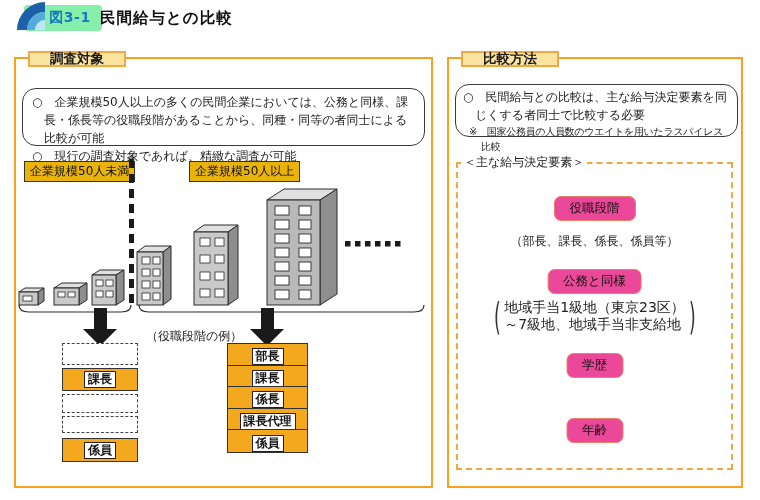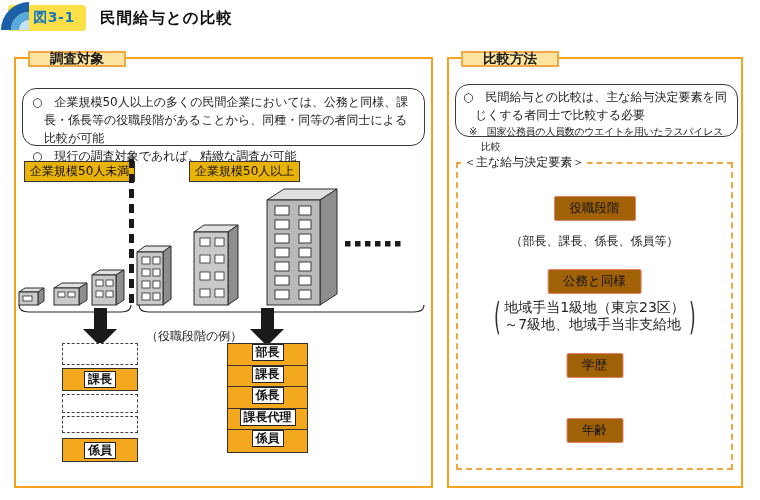--- a/index.html
+++ b/index.html
@@ -1,20 +1,20 @@
 <!DOCTYPE html>
 <html><head>
 <meta charset="utf-8">
 <style>
   * { box-sizing: border-box; margin: 0; padding: 0; }
   body { background:#fff; font-family:"DejaVu Sans", sans-serif; }
   .screen { position:relative; width:760px; height:500px; background:#fff; overflow:hidden; color:#1a1a1a; }
 
   
-  .fig-badge { position:absolute; left:8px; top:5px; width:78px; height:26px; background:#fde047; border-radius:4px; }
+  .fig-badge { position:absolute; left:24px; top:5px; width:78px; height:26px; background:#86efac; border-radius:4px; }
   .fig-swoosh { position:absolute; left:-7px; top:-3px; }
   .fig-label { position:absolute; left:14px; top:0; width:64px; height:26px; display:flex; align-items:center; justify-content:center; color:#1778BE; font-weight:bold; font-size:14px; letter-spacing:0.5px; }
   .page-title { position:absolute; left:100px; top:8px; font-size:15.5px; font-weight:bold; color:#111; letter-spacing:1px; }
 
   
   .panel { position:absolute; background:#fff; border:2px solid #F6A21D; }
   .panel-head { position:absolute; width:98px; height:16px; background:#FBE3A0; border:2px solid #F2A844; display:flex; align-items:center; justify-content:center; font-weight:bold; font-size:13.5px; color:#1a1a1a; z-index:3; }
 
   .round-note { position:absolute; border:1.5px solid #3a3a3a; border-radius:14px; font-size:12px; color:#222; line-height:1.5; background:#fff; }
   .hang { padding-left:1em; text-indent:-1em; }
@@ -27,27 +27,27 @@
   .arrow-head { position:absolute; width:0; height:0; border-left:17px solid transparent; border-right:17px solid transparent; border-top:17px solid #1a1a1a; }
   .caption { position:absolute; font-size:12px; color:#222; white-space:nowrap; }
 
   
   .stack { position:absolute; }
   .srow { position:absolute; left:0; width:100%; display:flex; align-items:center; justify-content:center; }
   .srow.filled { background:#F3A81E; border:1.6px solid #333; }
   .srow.dashed { border:1.6px dashed #444; background:#fff; }
   .rlabel { background:#fff; border:1.5px solid #222; padding:0 3px; font-size:12px; font-weight:bold; line-height:15px; color:#111; white-space:nowrap; }
   .bigstack { position:absolute; display:flex; flex-direction:column; }
-  .bigstack .brow { height:23.2px; display:flex; align-items:flex-start; justify-content:center; background:#F3A81E; border:1.6px solid #333; margin-top:-1.6px; }
+  .bigstack .brow { height:23.2px; display:flex; align-items:flex-end; justify-content:center; background:#F3A81E; border:1.6px solid #333; margin-top:-1.6px; }
   .bigstack .brow:first-child { margin-top:0; }
 
   
   .dashed-box { position:absolute; border:2px dashed #F2A63F; }
   .dashed-title { position:absolute; background:#fff; font-size:12px; padding:0 3px; z-index:2; color:#222; white-space:nowrap; }
-  .factor { position:absolute; left:50%; transform:translateX(-50%); border:1.6px solid #E8806A; border-radius:2px; background:#a16207; padding:3px 15px; font-size:12.5px; color:#111; white-space:nowrap; }
+  .factor { position:absolute; left:50%; transform:translateX(-50%); border:1.6px solid #E8806A; border-radius:7px; background:#ec4899; padding:3px 15px; font-size:12.5px; color:#111; white-space:nowrap; }
   .fnote { position:absolute; left:50%; transform:translateX(-50%); font-size:12px; color:#222; white-space:nowrap; }
   .pgroup { display:flex; align-items:center; }
   .paren { font-size:38px; font-weight:400; color:#333; transform:scaleX(0.45); line-height:34px; }
   .ptext { font-size:14px; line-height:17px; color:#222; text-align:left; white-space:nowrap; }
 </style>
 </head>
 <body>
 
 <div class="screen">
 

